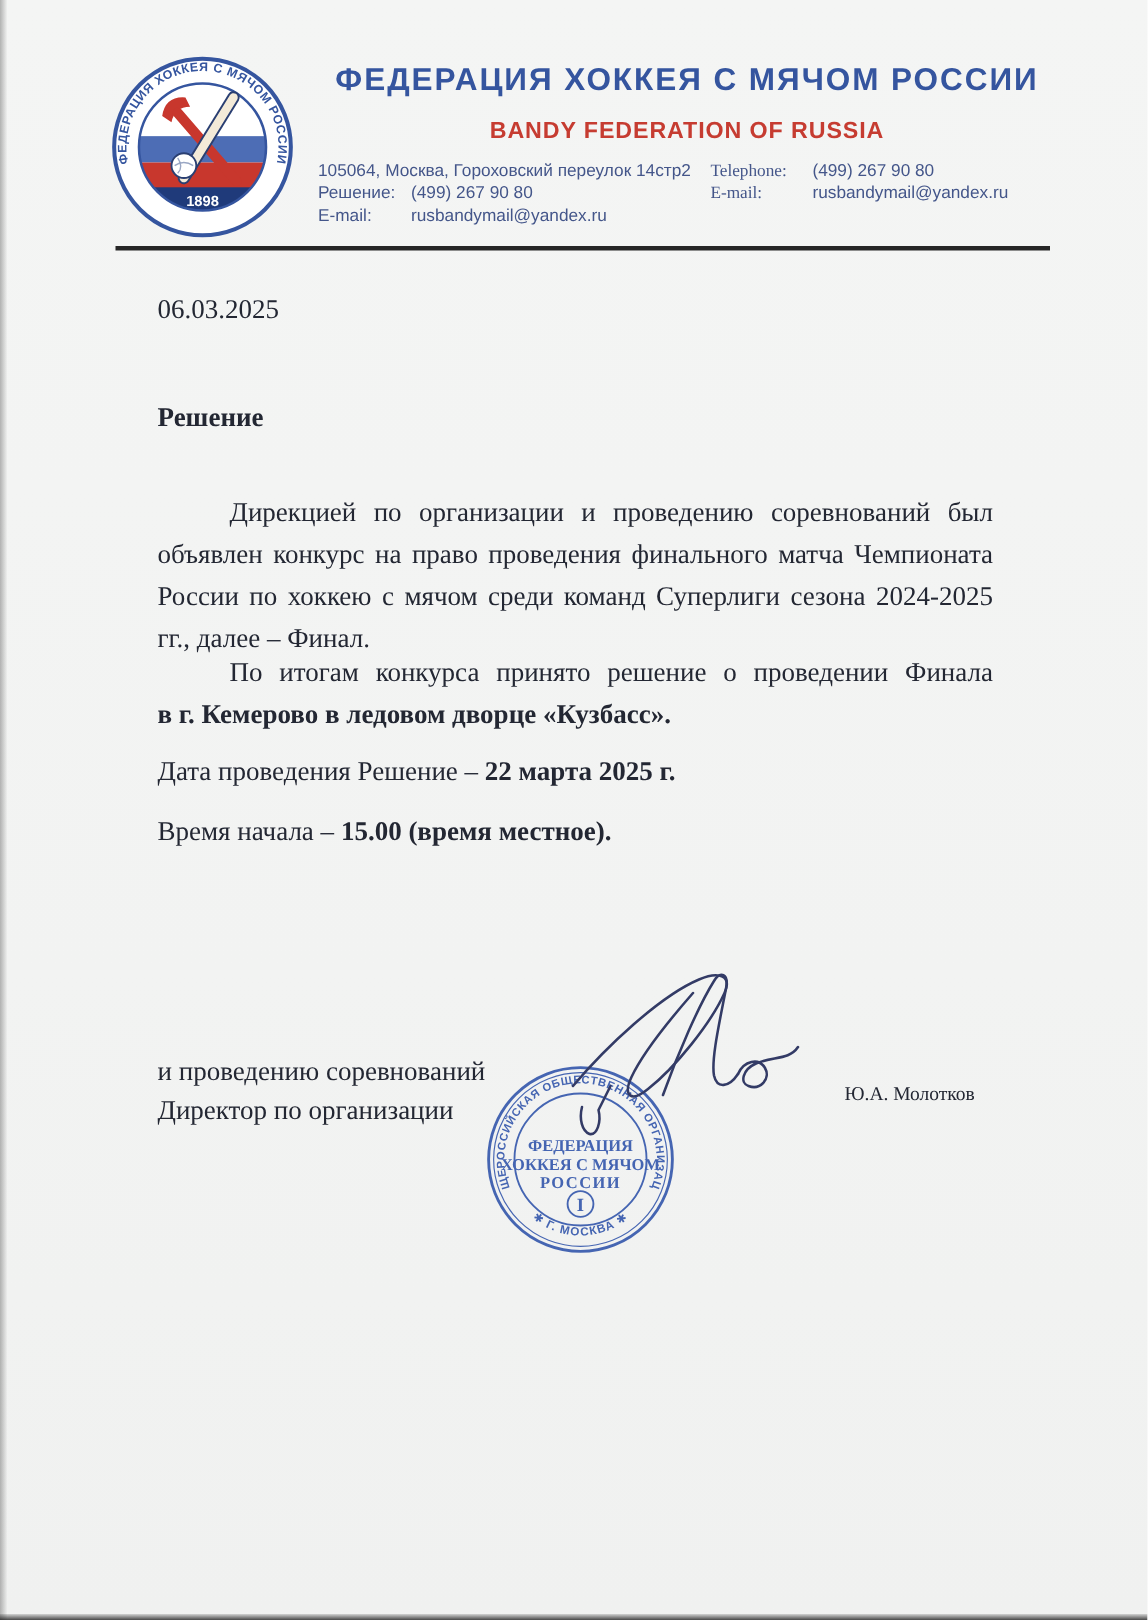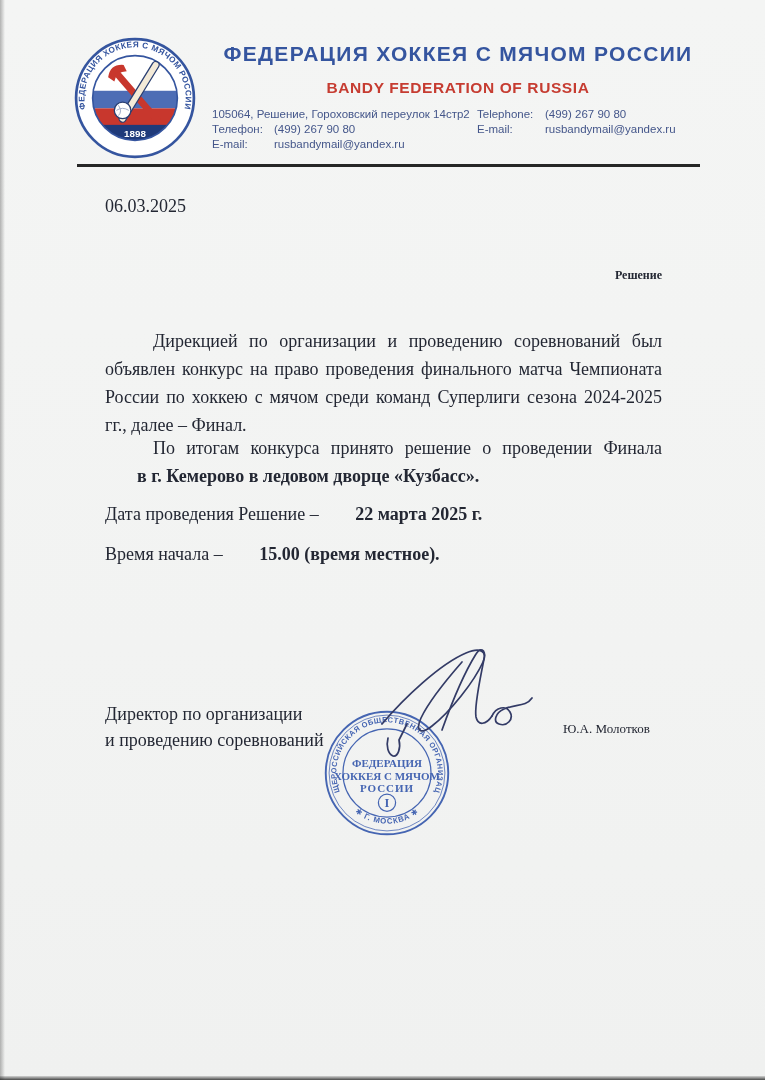--- a/index.html
+++ b/index.html
@@ -38,39 +38,39 @@
     color: #c63c31; white-space: nowrap;
   }
   .contacts {
     margin-top: 10px; display: flex; text-align: left;
     font-size: 11.5px; line-height: 15px; color: #44568a;
   }
   .contact-col { width: 252px; }
   .contact-col + .contact-col { width: 240px; margin-left: 13px; }
   .contact-row { display: flex; white-space: nowrap; }
   .contact-label { width: 62px; flex: 0 0 auto; }
-  .contact-col + .contact-col .contact-label { width: 68px; }
+  .contact-col + .contact-col .contact-label { width: 68px; font-family: Liberation Serif, serif; }
   .divider {
     position: absolute; left: 77px; top: 164px; width: 623px; height: 2.5px;
     background: #262626;
   }
   
   .doc-date { position: absolute; left: 105px; top: 184px; font-size: 18px; margin-top: 12px; }
   .doc-title {
     position: absolute; left: 105px; top: 268px; width: 557px;
-    text-align: right; font-size: 12px; font-weight: bold;
+    text-align: left; font-size: 18px; font-weight: bold;
   }
   .para {
     position: absolute; left: 105px; width: 557px;
     font-size: 18px; line-height: 28px; text-align: justify;
   }
   .p1 { top: 327px; text-indent: 48px; }
   .p2 { top: 434px; }
   .p2 .jline { text-align: justify; text-align-last: justify; text-indent: 48px; }
-  .bold { font-weight: bold; margin-left: 32px; }
+  .bold { font-weight: bold; }
   .p3 { top: 500px; }
   .p4 { top: 540px; }
   
   .sig-position {
     position: absolute; left: 105px; top: 701px;
     font-size: 18px; line-height: 26px;
   }
   .sig-name { position: absolute; left: 563px; top: 721px; font-size: 13px; white-space: nowrap; }
   .stamp { position: absolute; left: 320px; top: 706px; width: 134px; height: 134px; }
   .autograph { position: absolute; left: 374px; top: 644px; width: 165px; height: 120px; }
@@ -108,24 +108,24 @@
   </text>
   <text x="60" y="98" text-anchor="middle" font-family="Liberation Sans, DejaVu Sans, sans-serif" font-size="9.5" font-weight="bold" fill="#ffffff">1898</text>
 </svg>
 
 <div class="header-text">
   <div class="org-ru">ФЕДЕРАЦИЯ ХОККЕЯ С МЯЧОМ РОССИИ</div>
   <div class="org-en">BANDY FEDERATION OF RUSSIA</div>
   <div class="contacts">
     <div class="contact-col">
       <div class="contact-row">
-        <span>105064, Решение, Гороховский переулок 14стр2</span>
-      </div>
-      <div class="contact-row">
-        <span class="contact-label">Телефон:</span>
+        <span>105064, Москва, Гороховский переулок 14стр2</span>
+      </div>
+      <div class="contact-row">
+        <span class="contact-label">Решение:</span>
         <span>(499) 267 90 80</span>
       </div>
       <div class="contact-row">
         <span class="contact-label">E-mail:</span>
         <span>rusbandymail@yandex.ru</span>
       </div>
     </div>
     <div class="contact-col">
       <div class="contact-row">
         <span class="contact-label">Telephone:</span>
@@ -154,22 +154,22 @@
 
 <div class="para p3">
   <span>Дата проведения Решение – </span><span class="bold">22 марта 2025 г.</span>
 </div>
 
 <div class="para p4">
   <span>Время начала – </span><span class="bold">15.00 (время местное).</span>
 </div>
 
 <div class="sig-position">
+  <div>и проведению соревнований</div>
   <div>Директор по организации</div>
-  <div>и проведению соревнований</div>
 </div>
 
 <div class="sig-name">Ю.А. Молотков</div>
 
 <svg class="stamp" viewBox="0 0 140 140" aria-hidden="true">
   <g stroke="#4565b2" fill="none">
     <circle cx="70" cy="70" r="64" stroke-width="2"></circle>
     <circle cx="70" cy="70" r="60.5" stroke-width="0.8"></circle>
     <circle cx="70" cy="70" r="46" stroke-width="1.3"></circle>
   </g>

